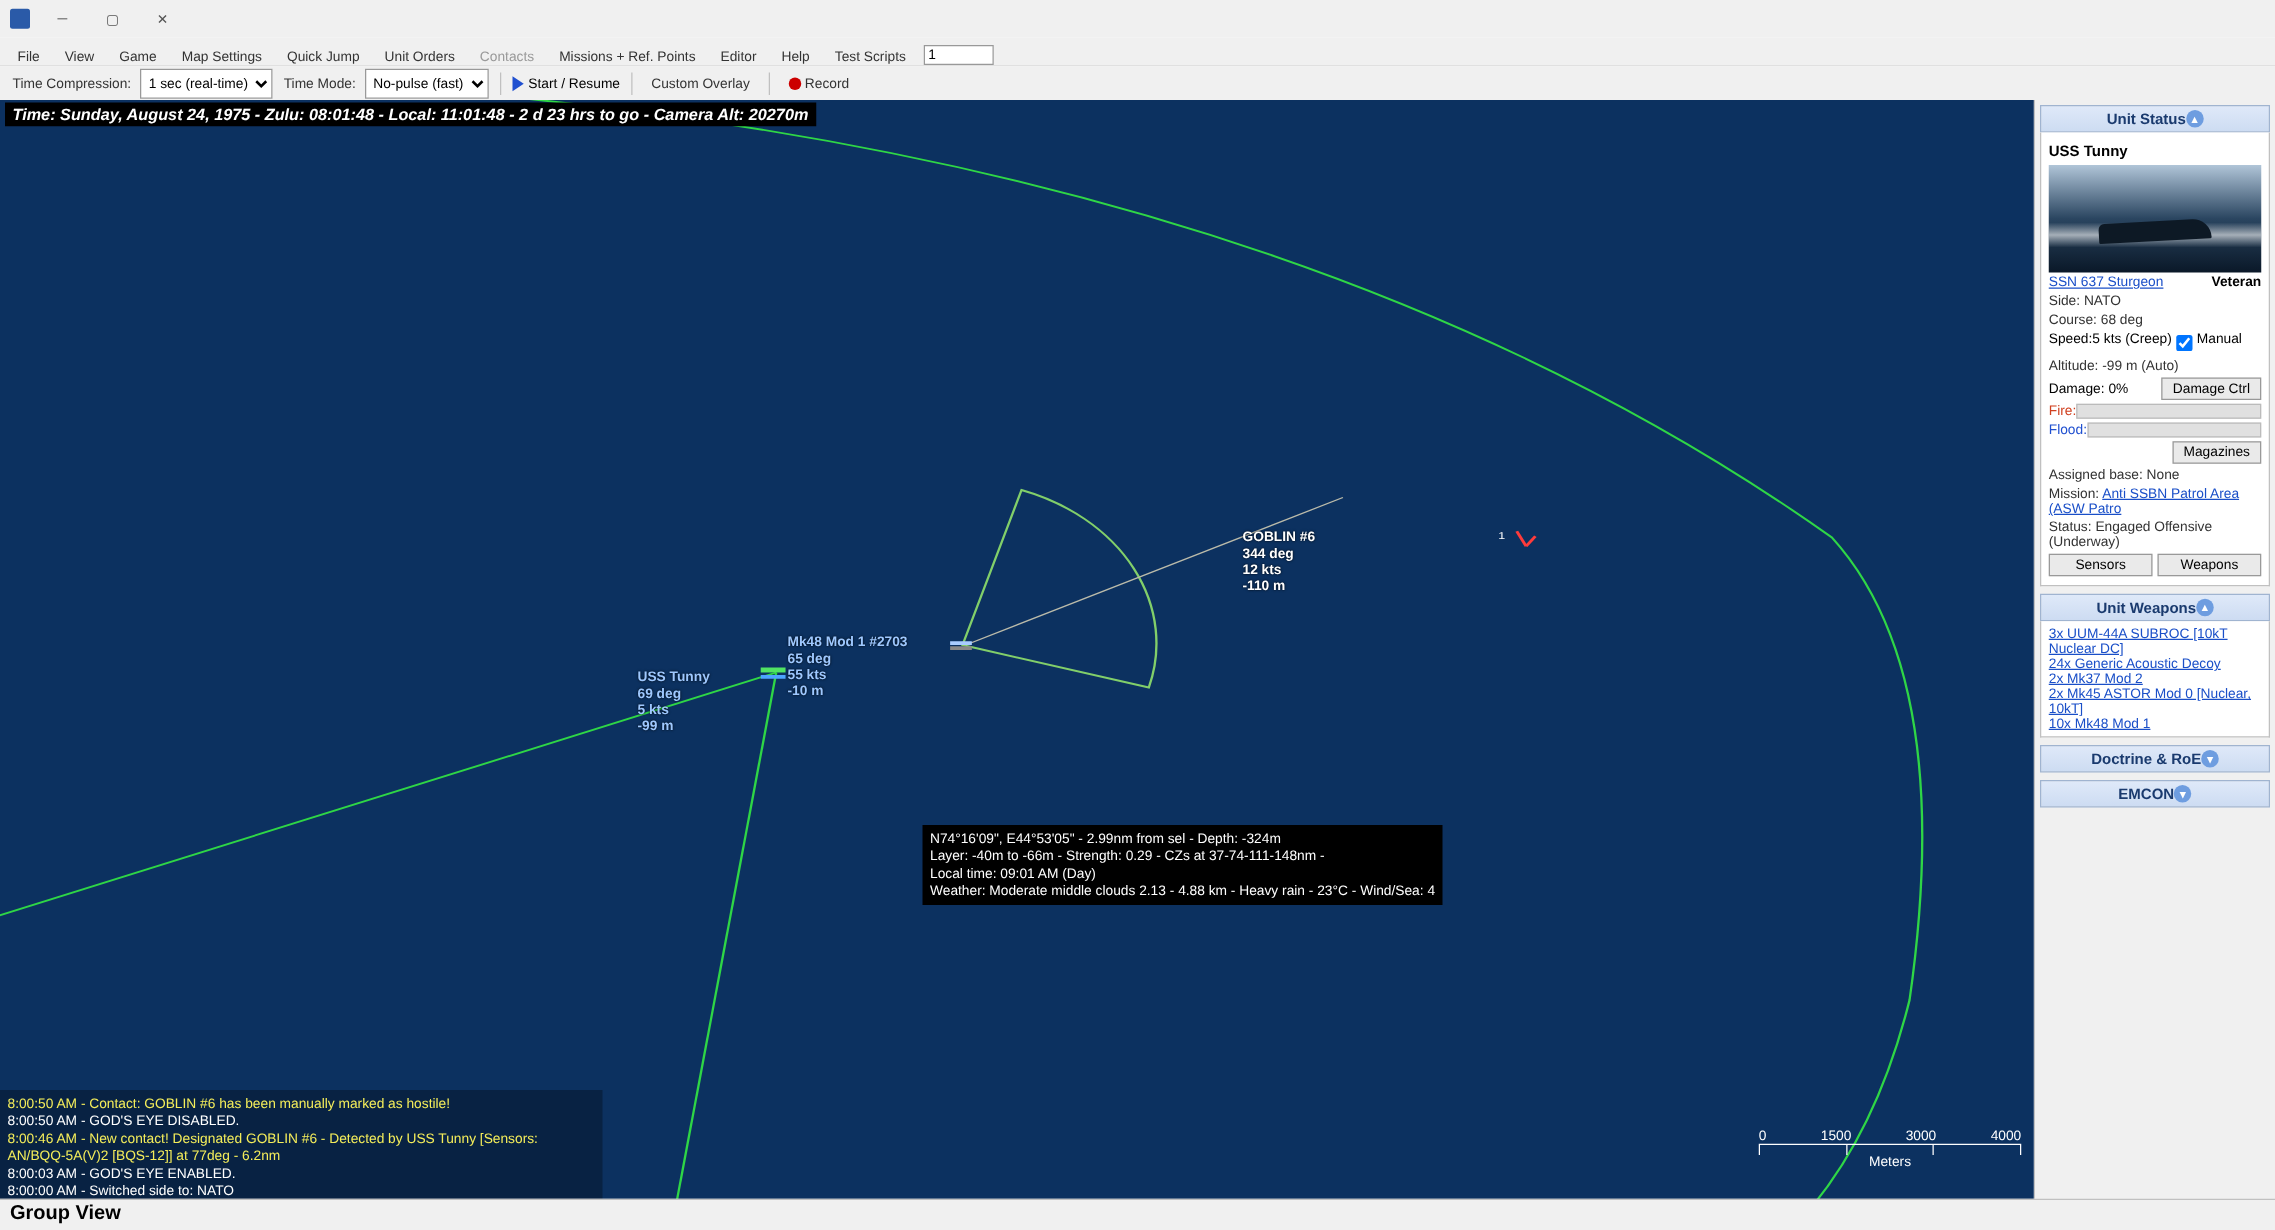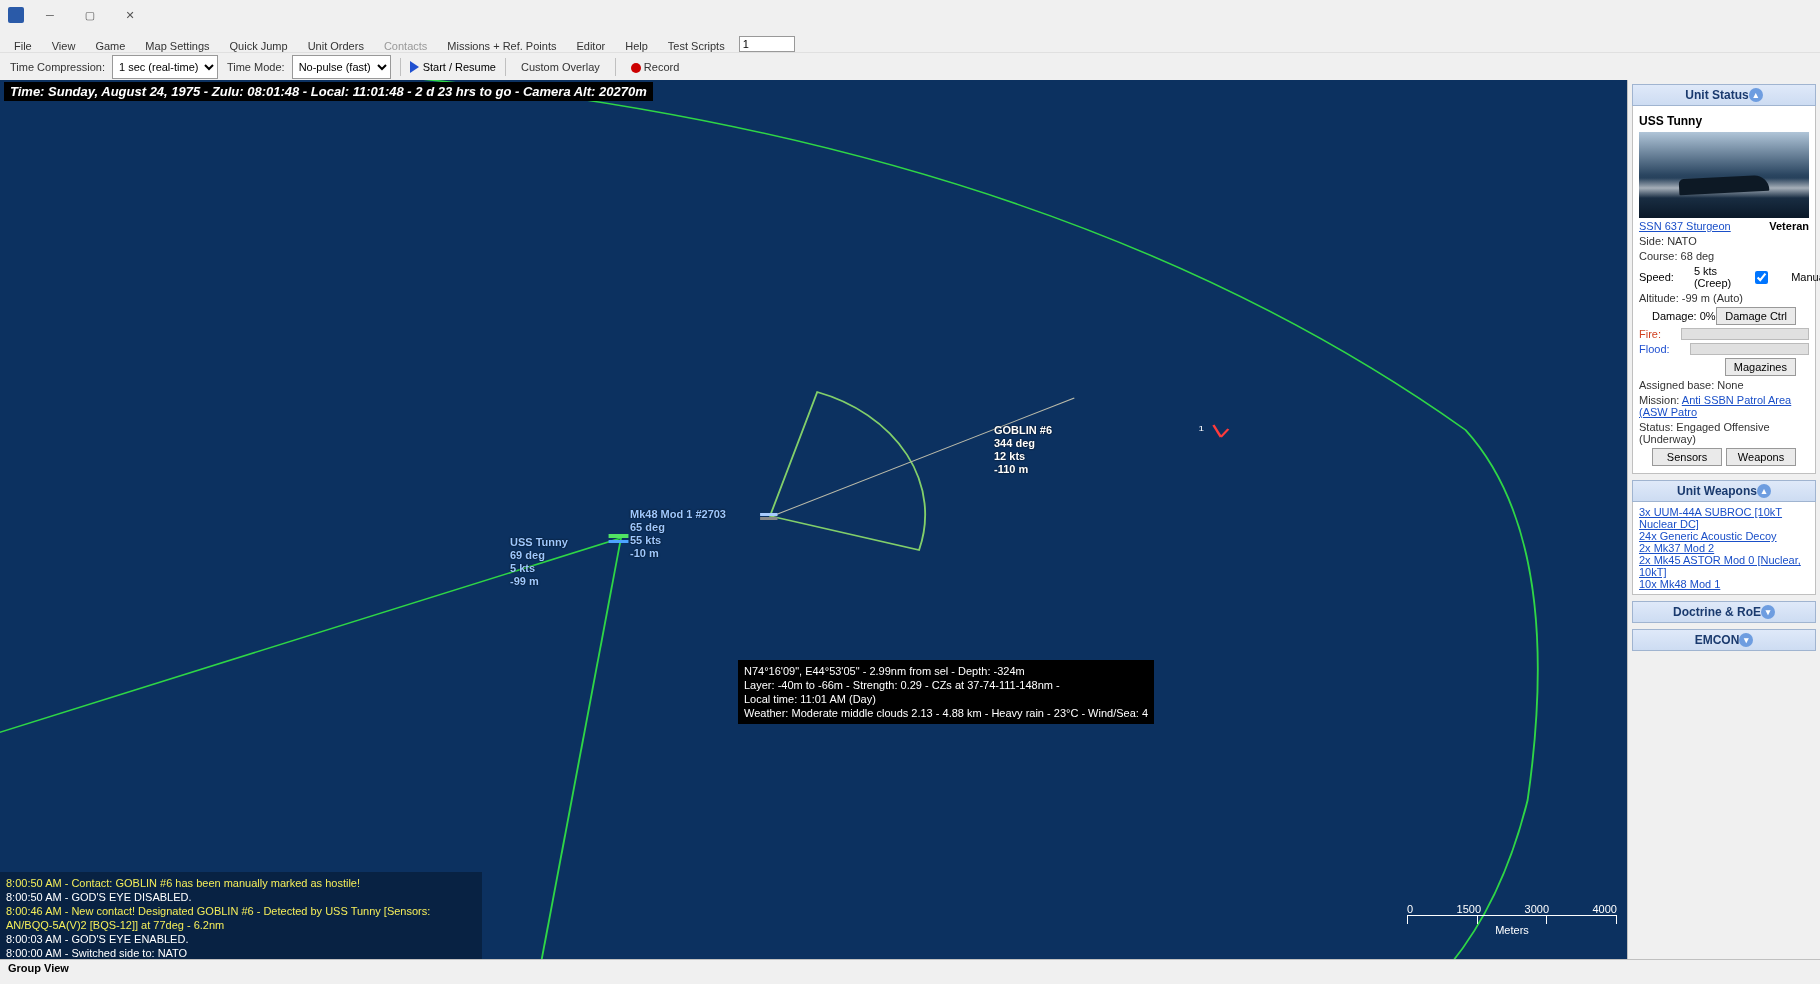--- a/index.html
+++ b/index.html
@@ -38,26 +38,26 @@
 .panel-body{background:#fff;border:1px solid #c0c0c0;border-top:0;padding:4px 6px;margin-bottom:6px}
 .unit-name{font-weight:bold;font-size:12px;padding:4px 0}
 .unit-img{width:100%;height:86px;background:linear-gradient(#b0c5d8 0%,#2a4560 50%,#0a1828 100%);margin-bottom:2px;position:relative}
 .unit-img::after{content:"";position:absolute;left:40px;bottom:25px;width:90px;height:16px;background:#0d1925;border-radius:8px 25px 2px 2px;transform:rotate(-3deg)}
 .unit-img::before{content:"";position:absolute;left:0;right:0;bottom:20px;height:20px;background:linear-gradient(transparent,rgba(255,255,255,.6),transparent)}
 .class-row{display:flex;justify-content:space-between;align-items:flex-start}
 .link{color:#1a4fc8;text-decoration:underline;cursor:pointer;font-size:11px}
 .stat{margin:3px 0;color:#333}
 .stat .lbl{color:#333}
 .side-btn{border:1px solid #999;background:#eaeaea;padding:2px 8px;font-size:11px;cursor:pointer}
-.row-flex{display:flex;align-items:center;gap:20px;margin:3px 0}
-.row-just{display:flex;justify-content:space-between;align-items:center;margin:3px 13px}
+.row-flex{display:flex;gap:0;margin:3px 0}
+.row-just{display:flex;justify-content:space-between;align-items:center;margin:3px 0}
 .bar-bg{flex:1;height:10px;background:#e0e0e0;border:1px solid #bbb}
 .fire{color:#d04020}
 .flood{color:#2050d0}
-.statusbar{position:absolute;left:0;right:0;bottom:0;height:20px;background:#f0f0f0;border-top:1px solid #c0c0c0;padding:2px 8px;font-weight:bold;font-size:11px}
+.statusbar{position:absolute;left:0;right:0;bottom:0;height:20px;background:#f0f0f0;border-top:1px solid #c0c0c0;padding:2px 8px;font-weight:bold;font-size:16px}
 svg.map-svg{position:absolute;top:0;left:0;width:100%;height:100%}
 </style>
 </head>
 <body>
 
 <div class="titlebar">
  <div class="app-icon"></div>
  <div class="win-btn">─</div>
  <div class="win-btn">▢</div>
  <div class="win-btn">✕</div>
@@ -137,21 +137,21 @@
    <div class="contact-label" style="left:994px;top:344px">
      <div>GOBLIN #6</div>
         <div>344 deg</div>
         <div>12 kts</div>
         <div>-110 m</div>
    </div>
 
    <div class="cursor-info" style="left:738px;top:580px">
      <div>N74°16'09", E44°53'05" - 2.99nm from sel - Depth: -324m</div>
         <div>Layer: -40m to -66m - Strength: 0.29 - CZs at 37-74-111-148nm -</div>
-        <div>Local time: 11:01 AM (Day)</div>
+        <div>Local time: 09:01 AM (Day)</div>
         <div>Weather: Moderate middle clouds 2.13 - 4.88 km - Heavy rain - 23°C - Wind/Sea: 4</div>
    </div>
 
    <div class="msg-log">
      <div class="msg-yellow">8:00:50 AM - Contact: GOBLIN #6 has been manually marked as hostile!</div>
      <div class="msg-white">8:00:50 AM - GOD'S EYE DISABLED.</div>
      <div class="msg-yellow">8:00:46 AM - New contact! Designated GOBLIN #6 - Detected by USS Tunny [Sensors: AN/BQQ-5A(V)2 [BQS-12]] at 77deg - 6.2nm</div>
      <div class="msg-white">8:00:03 AM - GOD'S EYE ENABLED.</div>
      <div class="msg-white">8:00:00 AM - Switched side to: NATO</div>
    </div>

